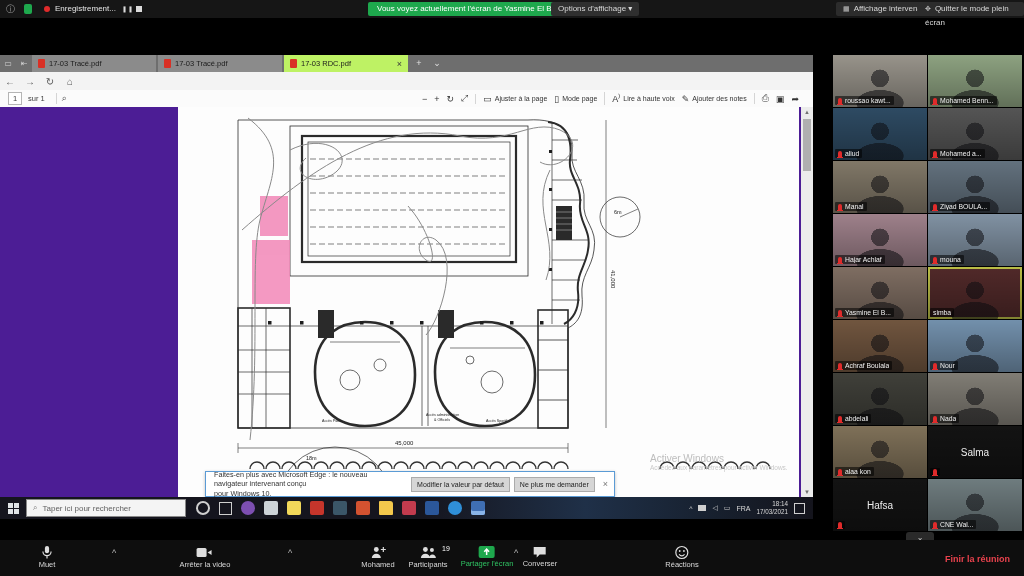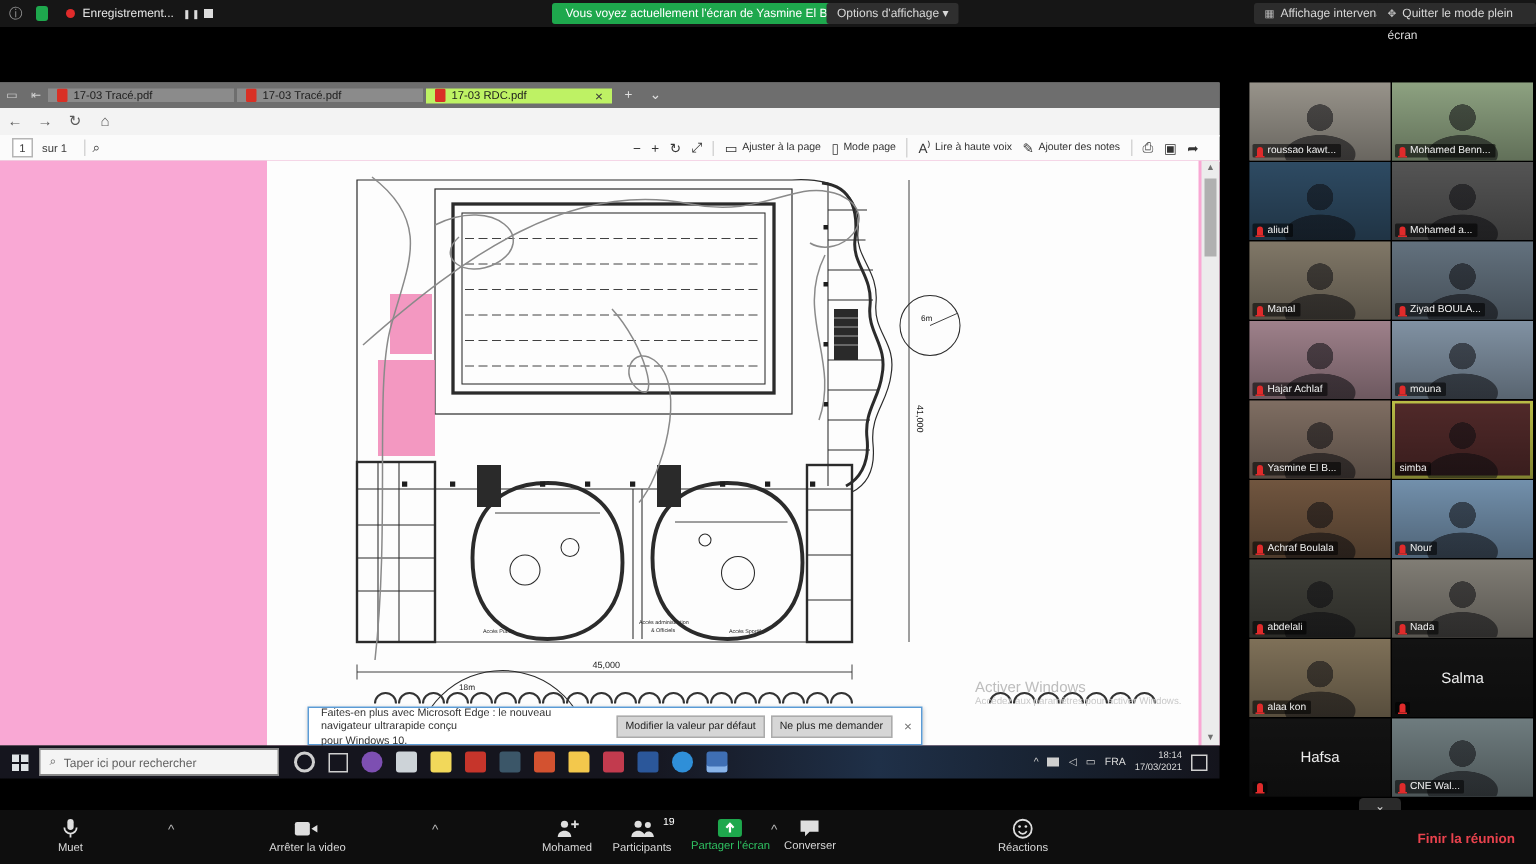--- a/index.html
+++ b/index.html
@@ -41,21 +41,21 @@
   .pdfbar{left:0;top:35px;width:813px;height:17px;background:#fbfbfb;border-bottom:1px solid #d9d9d9;
           display:flex;align-items:center;font-size:7.5px;color:#3c3c3c;}
   .pagebox{width:12px;height:11px;border:1px solid #b5b5b5;margin-left:8px;text-align:center;line-height:11px;background:#fff;}
   .ofpg{margin:0 6px;}
   .pdf-sep{width:1px;height:11px;background:#d5d5d5;margin:0 5px;}
   .pdf-actions{margin-left:auto;margin-right:14px;display:flex;align-items:center;gap:7px;}
   .pdf-act{display:flex;align-items:center;gap:3px;color:#333;}
   .pdf-act .g{font-size:9px;}
   .pdf-act .lbl{font-size:7px;color:#333;}
   .pdf-act.grp{border-left:1px solid #d5d5d5;padding-left:7px;}
-  .viewer{left:0;top:52px;width:813px;height:390px;background:#f9a8d4;overflow:hidden;}
+  .viewer{left:0;top:52px;width:813px;height:390px;background:#4c1d95;overflow:hidden;}
   .page{left:178px;top:0;width:621px;height:390px;background:#fdfdfd;}
   .scrollbar{left:801px;top:0;width:12px;height:390px;background:#ececec;}
   .scr-arrow{left:2px;width:8px;text-align:center;font-size:6px;color:#707070;}
   .scr-thumb{left:2px;top:12px;width:8px;height:52px;background:#b0b0b0;}
   
   .wm1{font-size:10px;color:#bdbdbd;}
   .wm2{font-size:6.5px;color:#c9c9c9;}
   
   .notif{left:205px;top:364px;width:408px;height:24px;background:#fff;border:1px solid #5b9bd5;
          box-shadow:0 1px 3px rgba(0,0,0,.25);display:flex;align-items:center;font-size:7.2px;color:#333;}
@@ -124,21 +124,21 @@
   <span class="abs view-banner">Vous voyez actuellement l'écran de Yasmine El Badaoui</span>
   <span class="abs opt-btn"><span>Options d'affichage</span> <span>▾</span></span>
   <span class="abs tr-btn" style="left:836px;"><span class="mini">▦</span><span>Affichage intervenant</span></span>
   <span class="abs tr-btn" style="left:918px;"><span class="mini">✥</span><span>Quitter le mode plein écran</span></span>
 </div>
 
 <div class="abs browser">
   <div class="abs tabbar">
     <span class="sysico">▭</span>
     <span class="sysico">⇤</span>
-    <span style="display:flex;align-items:center;">
+    <span style="display:flex;">
         <div class="tab">
           <span class="pdf-ico"></span>
           <span class="tab-title">17-03 Tracé.pdf</span>
         </div>
         <div class="tab">
           <span class="pdf-ico"></span>
           <span class="tab-title">17-03 Tracé.pdf</span>
         </div>
         <div class="tab active">
           <span class="pdf-ico"></span>
@@ -333,21 +333,21 @@
     </div>
 
     <div class="abs scrollbar">
       <span class="abs scr-arrow" style="top:2px;">▲</span>
       <span class="abs scr-thumb"></span>
       <span class="abs scr-arrow" style="bottom:2px;">▼</span>
     </div>
 
     <div class="abs notif">
       <span class="msg">
-        <span>Faites-en plus avec Microsoft Edge : le nouveau navigateur ultrarapide conçu</span><br>
+        <span>Faites-en plus avec Microsoft Edge : le nouveau navigateur intervenant conçu</span><br>
         <span>pour Windows 10.</span>
       </span>
       <span class="nbtn">Modifier la valeur par défaut</span>
       <span class="nbtn">Ne plus me demander</span>
       <span class="nclose">×</span>
     </div>
   </div>
 </div>
 
 <div class="abs taskbar">

